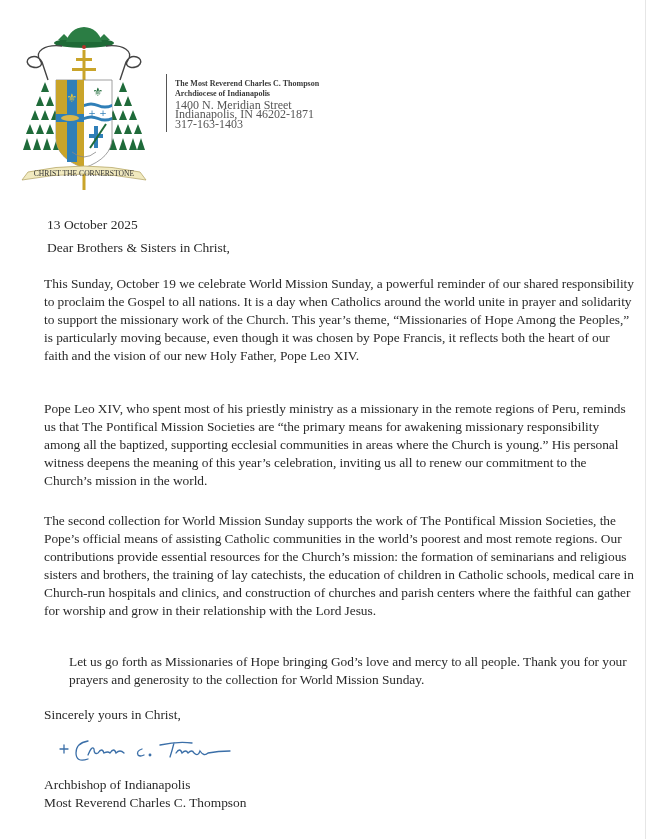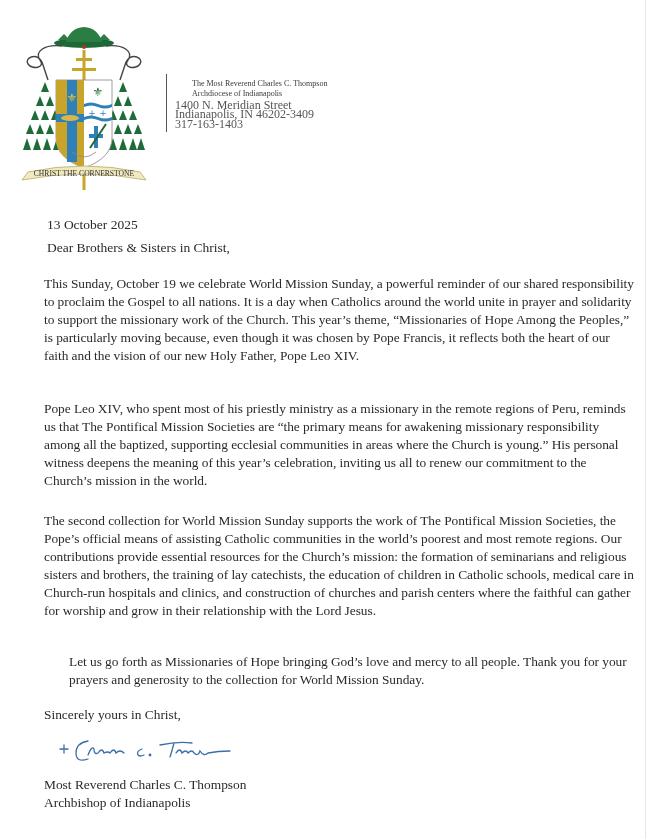--- a/index.html
+++ b/index.html
@@ -2,21 +2,21 @@
 <html><head>
 <meta charset="utf-8">
 <style>
   html, body { margin: 0; padding: 0; background: #ffffff; }
   body { width: 651px; height: 839px; position: relative; overflow: hidden;
          font-family: "Liberation Serif", "DejaVu Serif", serif; color: #2a2a2a; }
   .page-edge { position: absolute; left: 645px; top: 0; width: 1px; height: 839px; background: #e6e6e6; }
   .crest { position: absolute; left: 14px; top: 10px; width: 140px; height: 185px; }
   .letterhead-divider { position: absolute; left: 166px; top: 74px; width: 1px; height: 58px; background: #555; }
   .letterhead { position: absolute; left: 175px; top: 79px; font-size: 8px; line-height: 9.6px; color: #333; }
-  .letterhead .lh-name { font-weight: normal; color: #3a3a3a; margin-left: 17px; }
+  .letterhead .lh-name { font-weight: bold; color: #3a3a3a; }
   .letterhead .lh-addr { margin-top: 3px; font-size: 12px; line-height: 9.2px; color: #555; }
   .date { position: absolute; left: 47px; top: 217px; font-size: 13.5px; }
   .salutation { position: absolute; left: 47px; top: 240px; font-size: 13.5px; font-family: Liberation Serif, serif; }
   .para { position: absolute; left: 44px; width: 590px; font-size: 13.4px; line-height: 18px; letter-spacing: -0.05px; }
   .p1 { top: 275px; }
   .p2 { top: 400px; }
   .p3 { top: 512px; }
   .p4 { top: 653px; margin-left: 25px; }
   .closing { position: absolute; left: 44px; top: 707px; font-size: 13.4px; }
   .signature { position: absolute; left: 58px; top: 735px; width: 180px; height: 32px; }
@@ -105,21 +105,21 @@
     <text x="70" y="166" font-size="7.6" fill="#333" text-anchor="middle" font-family="Liberation Serif, serif">CHRIST THE CORNERSTONE</text>
   </g>
 </svg>
 
 <div class="letterhead-divider"></div>
 <div class="letterhead">
   <div class="lh-name">The Most Reverend Charles C. Thompson</div>
   <div class="lh-name">Archdiocese of Indianapolis</div>
   <div class="lh-addr">
     <div>1400 N. Meridian Street</div>
-    <div>Indianapolis, IN 46202-3409</div>
+    <div>Indianapolis, IN 46202-1871</div>
     <div>317-163-1403</div>
   </div>
 </div>
 
 <div class="date">13 October 2025</div>
 <div class="salutation">Dear Brothers &amp; Sisters in Christ,</div>
 
 <div class="para p1">This Sunday, October 19 we celebrate World Mission Sunday, a powerful reminder of our shared responsibility to proclaim the Gospel to all nations. It is a day when Catholics around the world unite in prayer and solidarity to support the missionary work of the Church. This year’s theme, “Missionaries of Hope Among the Peoples,” is particularly moving because, even though it was chosen by Pope Francis, it reflects both the heart of our faith and the vision of our new Holy Father, Pope Leo XIV.</div>
 <div class="para p2">Pope Leo XIV, who spent most of his priestly ministry as a missionary in the remote regions of Peru, reminds us that The Pontifical Mission Societies are “the primary means for awakening missionary responsibility among all the baptized, supporting ecclesial communities in areas where the Church is young.” His personal witness deepens the meaning of this year’s celebration, inviting us all to renew our commitment to the Church’s mission in the world.</div>
 <div class="para p3">The second collection for World Mission Sunday supports the work of The Pontifical Mission Societies, the Pope’s official means of assisting Catholic communities in the world’s poorest and most remote regions. Our contributions provide essential resources for the Church’s mission: the formation of seminarians and religious sisters and brothers, the training of lay catechists, the education of children in Catholic schools, medical care in Church-run hospitals and clinics, and construction of churches and parish centers where the faithful can gather for worship and grow in their relationship with the Lord Jesus.</div>
@@ -133,15 +133,15 @@
     <path d="M30 6 Q18 8 18 18 Q18 28 30 24"></path>
     <path d="M30 20 Q34 10 36 14 Q36 20 40 18 Q44 12 46 18 Q50 16 52 18 Q56 12 58 18 Q62 14 66 18"></path>
     <path d="M84 14 Q78 16 80 20 Q82 22 86 20"></path>
     <circle cx="92" cy="20" r="0.8" fill="#3b6fa8"></circle>
     <path d="M102 10 Q120 6 134 8 M116 8 Q114 16 112 22"></path>
     <path d="M118 18 Q122 12 124 18 Q128 14 130 18 Q134 14 136 18 Q140 22 142 16 Q146 22 150 18 Q160 16 172 16"></path>
   </g>
 </svg>
 
 <div class="sig-name">
+  <div>Archbishop of Indianapolis</div>
   <div>Most Reverend Charles C. Thompson</div>
-  <div>Archbishop of Indianapolis</div>
 </div>
 
 </body></html>

